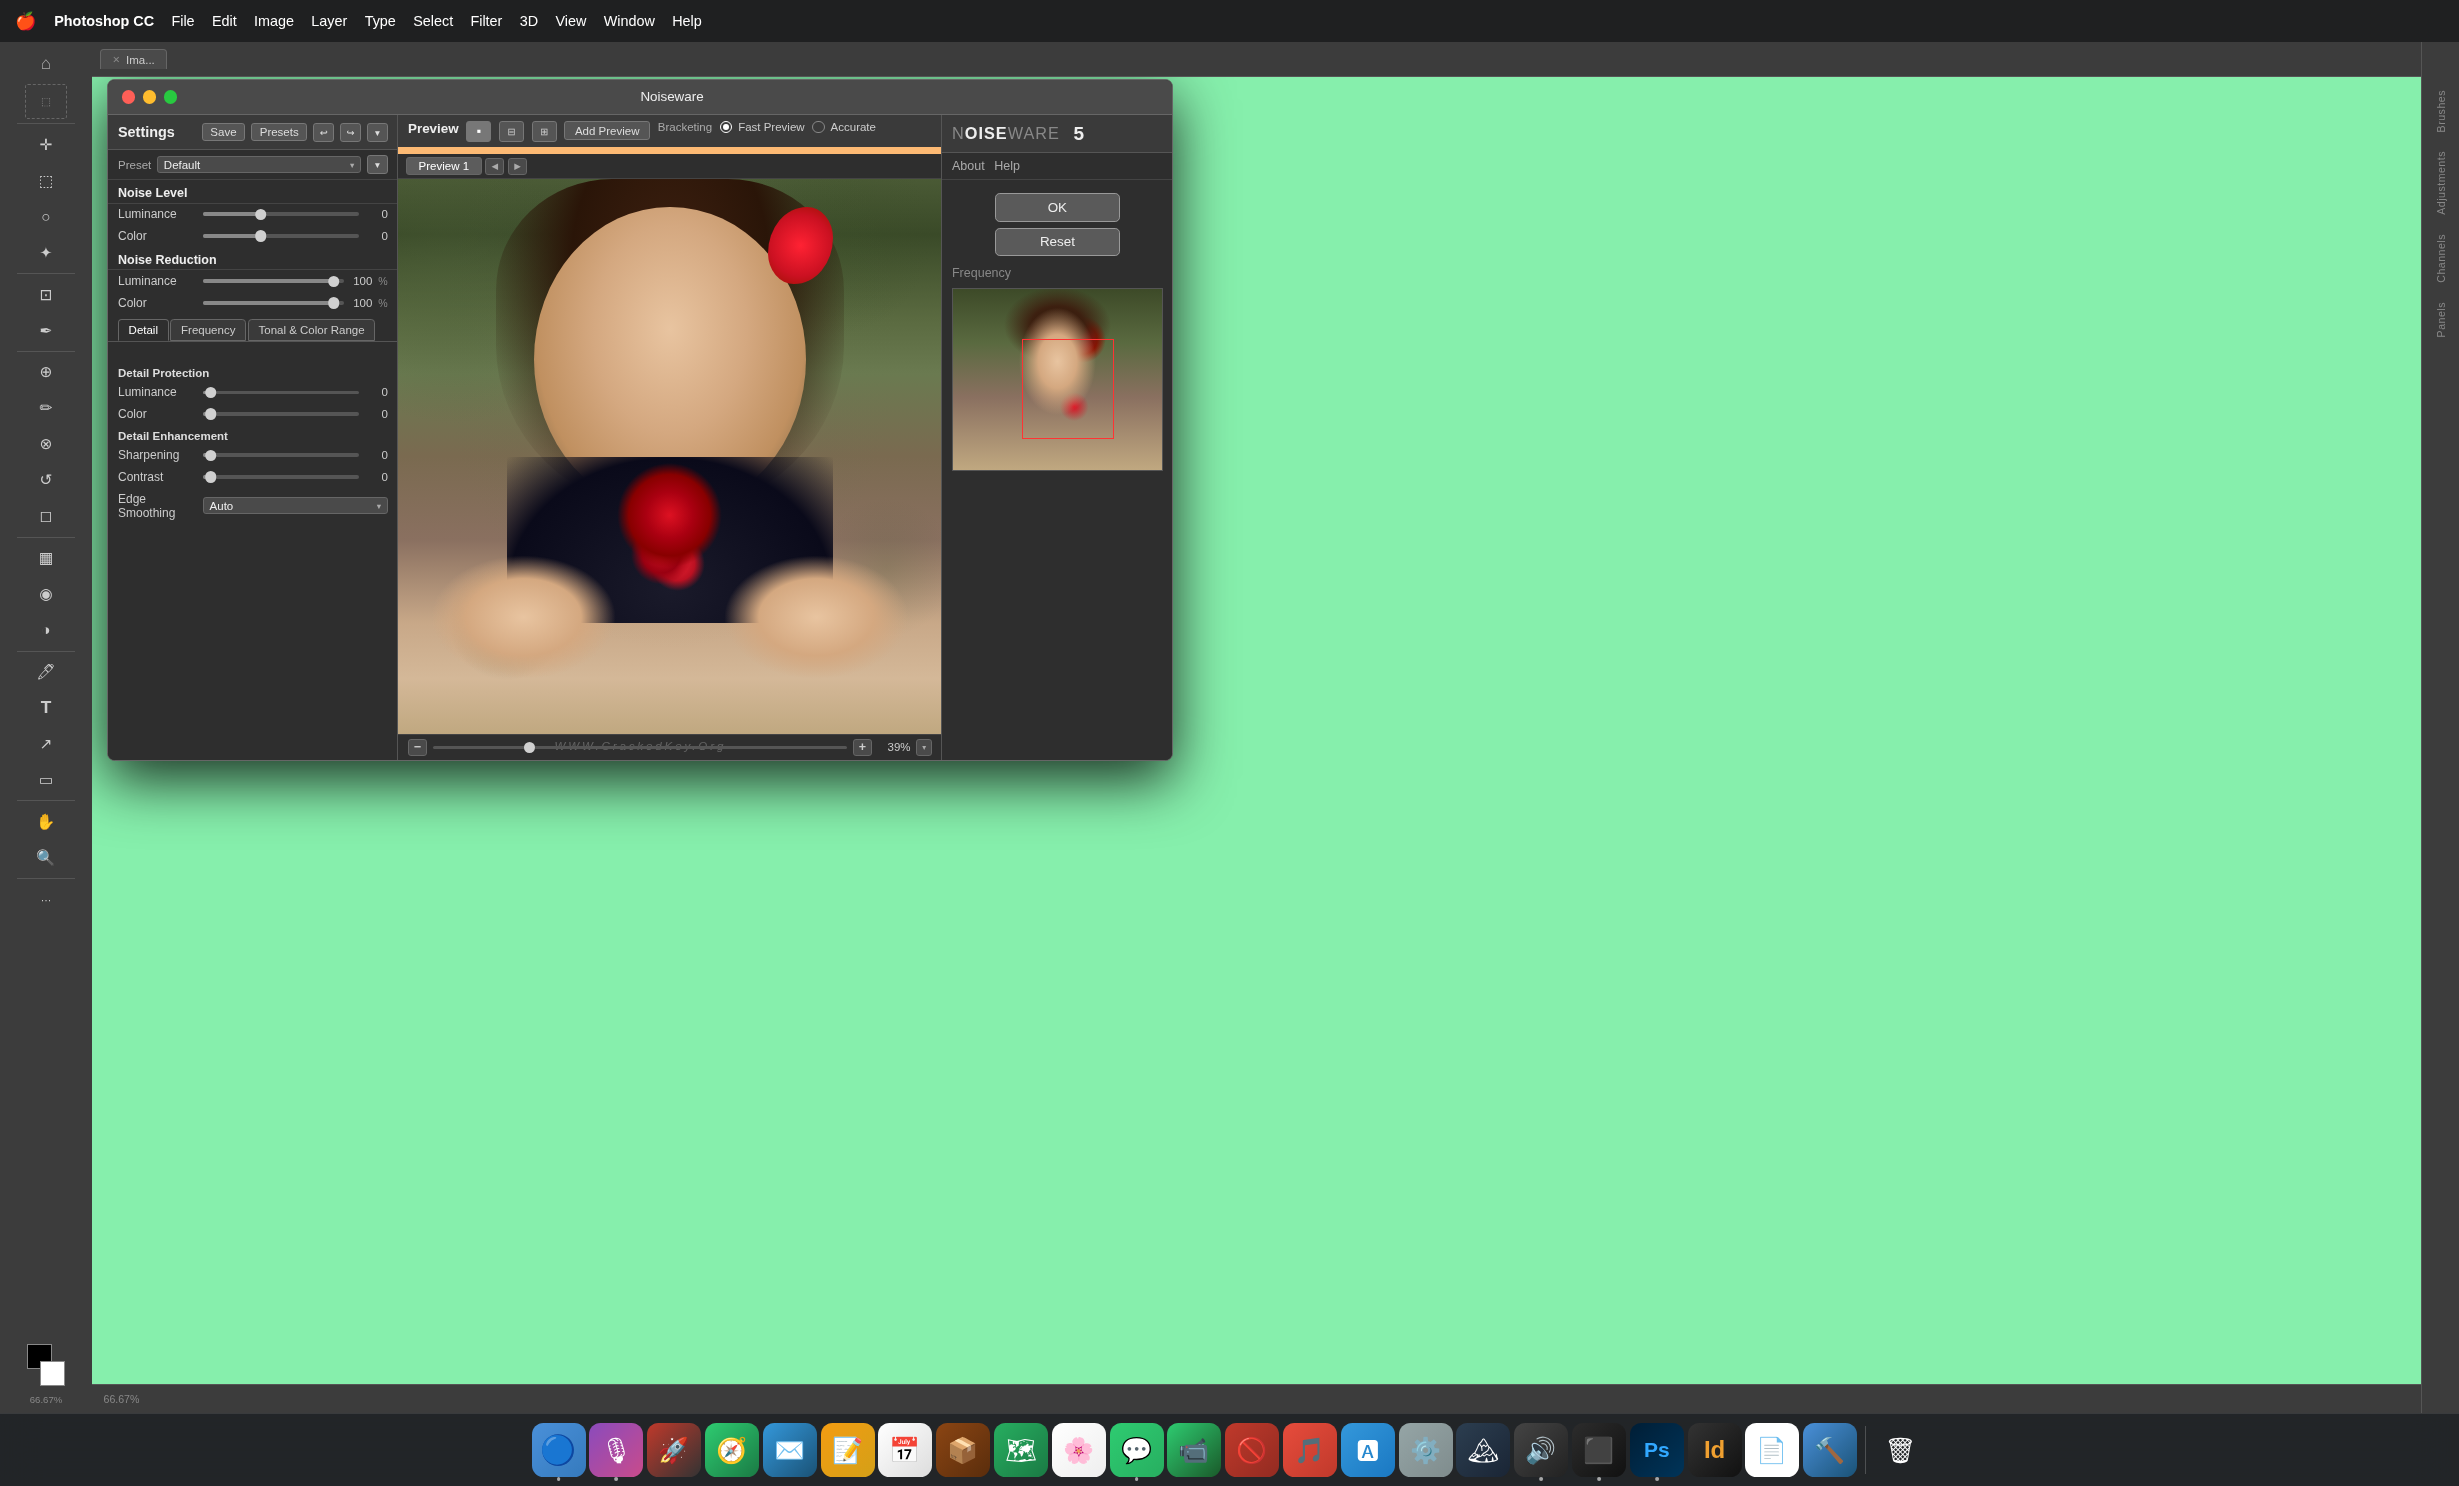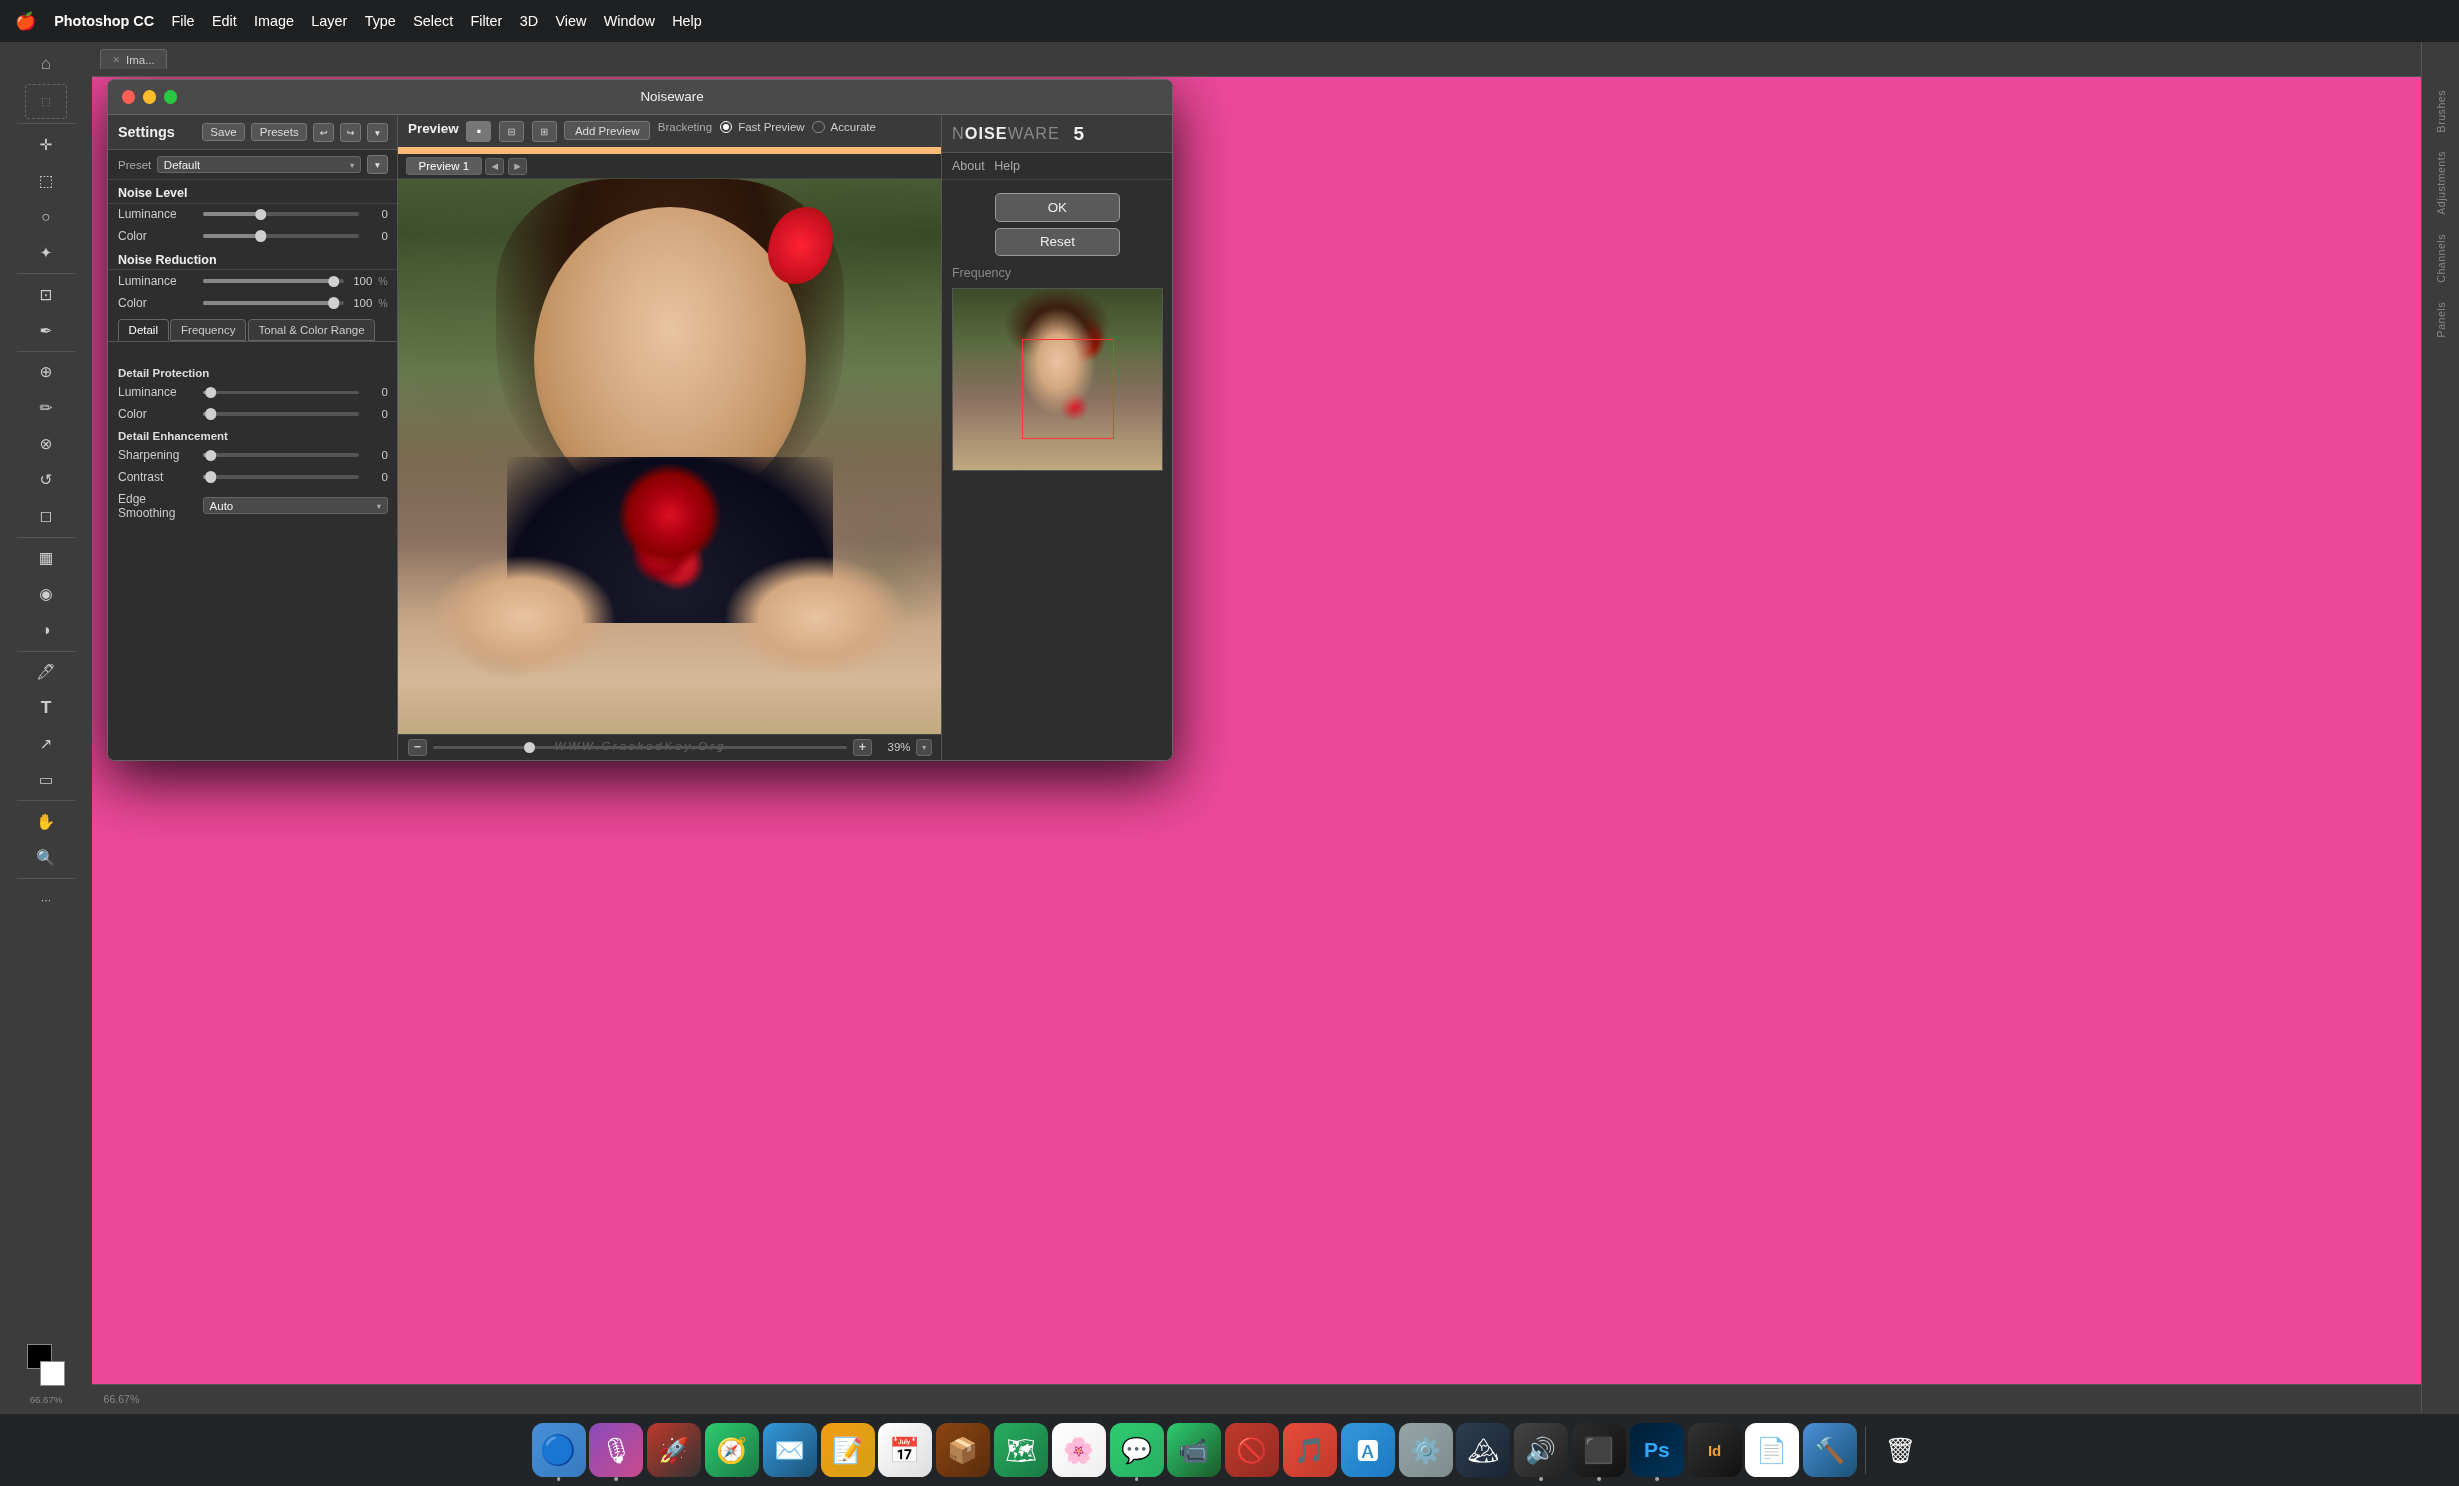--- a/index.html
+++ b/index.html
@@ -172,21 +172,21 @@
       font-size: 11.5px;
       border-radius: 3.8px 3.8px 0 0;
       cursor: pointer;
       display: flex;
       align-items: center;
       gap: 5.8px;
     }
 
     .ps-canvas {
       flex: 1;
-      background: #ec4899;
+      background: #86efac;
       position: relative;
       overflow: hidden;
     }
 
     .ps-footer-bar {
       height: 29px;
       background: #3c3c3c;
       border-top: 1px solid #555;
       display: flex;
       align-items: center;
@@ -1171,21 +1171,21 @@
   </div>
   <div class="dock-item" style="background:linear-gradient(135deg,#2c2c2c,#111);">
     <span style="font-size:25px;">⬛</span>
     <div class="dock-dot"></div>
   </div>
   <div class="dock-item" style="background:linear-gradient(135deg,#001e36,#003459);">
     <span style="font-size:21px;font-weight:bold;color:#31a8ff;">Ps</span>
     <div class="dock-dot"></div>
   </div>
   <div class="dock-item" style="background:linear-gradient(135deg,#333,#111);">
-    <span style="font-size:15px;font-weight:bold;color:#f0a030;">Id</span>
+    <span style="font-size:24px;font-weight:bold;color:#f0a030;">Id</span>
   </div>
   <div class="dock-item" style="background:#fff;">
     <span style="font-size:25px;">📄</span>
   </div>
   <div class="dock-item" style="background:linear-gradient(135deg,#4a90d9,#1a5276);">
     <span style="font-size:25px;">🔨</span>
   </div>
 
   <div style="width:1px;height:48px;background:rgba(255,255,255,0.2);margin:0 3.8px;"></div>
   <div class="dock-item" style="background:transparent;">

